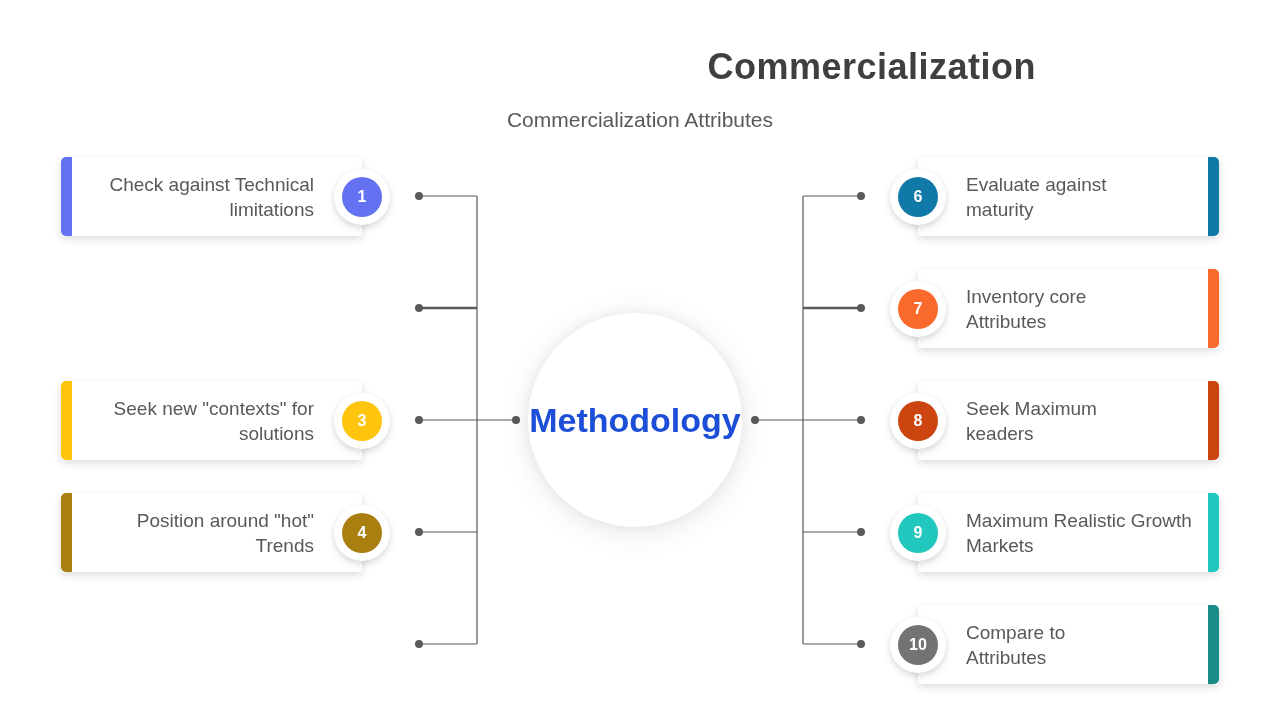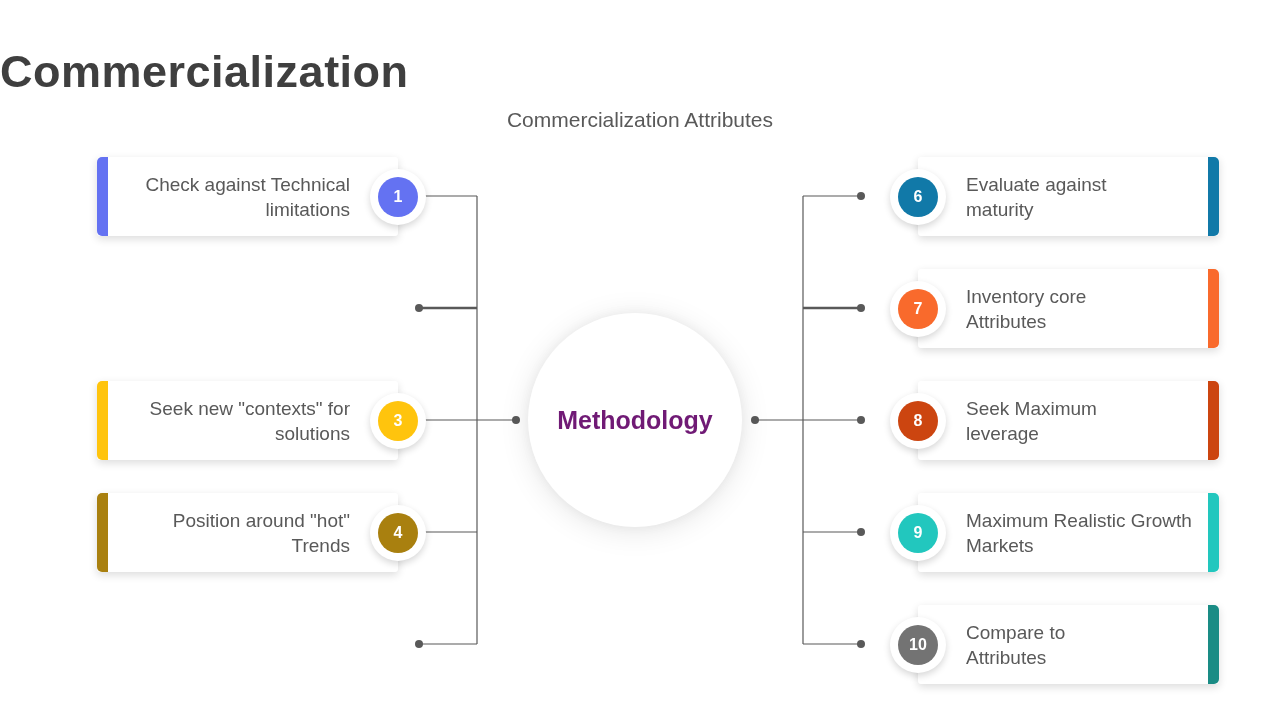--- a/index.html
+++ b/index.html
@@ -2,35 +2,35 @@
 <html><head>
 <meta charset="utf-8">
 <style>
   html,body{margin:0;padding:0;background:#ffffff;}
   .stage{
     position:relative;width:1280px;height:720px;overflow:hidden;
     background:#ffffff;font-family:"Liberation Sans",sans-serif;
   }
   
   .title{
-    position:absolute;top:46px;left:0;width:1036px;text-align:left;
-    font-size:45px;font-weight:700;color:#3f3f3f;letter-spacing:0.5px;
+    position:absolute;top:46px;left:0;width:1036px;text-align:right;
+    font-size:36px;font-weight:700;color:#3f3f3f;letter-spacing:0.5px;
   }
   .subtitle{
     position:absolute;top:108px;left:0;width:1280px;text-align:center;
     font-size:21px;font-weight:400;color:#595959;
   }
   
   .connectors{position:absolute;top:0;left:0;width:1280px;height:720px;}
   
   .card{
     position:absolute;width:301px;height:79px;background:#ffffff;
     border-radius:3px;box-shadow:0 3px 9px rgba(0,0,0,0.14);
   }
-  .card.left{left:61px;margin-left:36px;}
+  .card.left{left:61px;}
   .card.right{left:918px;}
   .bar{position:absolute;top:0;width:11px;height:79px;}
   .bar.l{left:0;border-radius:5px 0 0 5px;}
   .bar.r{right:0;border-radius:0 5px 5px 0;}
   .card-text{
     position:absolute;top:0;height:79px;display:flex;align-items:center;
     font-size:19px;line-height:25px;color:#595959;white-space:pre-line;
   }
   .card.left .card-text{left:24px;right:48px;justify-content:flex-end;text-align:right;}
   .card.right .card-text{left:48px;right:24px;justify-content:flex-start;text-align:left;}
@@ -48,21 +48,21 @@
     display:flex;align-items:center;justify-content:center;
     color:#ffffff;font-size:16px;font-weight:700;
   }
   
   .center-circle{
     position:absolute;left:528px;top:313px;width:214px;height:214px;
     background:#ffffff;border-radius:50%;
     box-shadow:0 0 12px rgba(0,0,0,0.05),0 4px 30px rgba(0,0,0,0.10);
     display:flex;align-items:center;justify-content:center;
   }
-  .center-label{font-size:25px;font-weight:700;color:#701a75;}
+  .center-label{font-size:34px;font-weight:700;color:#1d4ed8;}
 </style>
 </head>
 <body>
 
 <div class="stage">
 
   <svg class="connectors" viewBox="0 0 1280 720" xmlns="http://www.w3.org/2000/svg">
     <g stroke="#595959" stroke-width="1.2" fill="#595959">
 
       <line x1="477" y1="196" x2="477" y2="644"></line>
@@ -139,21 +139,21 @@
     <div class="bar r" style="background-color: rgb(249, 106, 44);"></div>
     <div class="card-text">Inventory core
 Attributes</div>
     <div class="badge on-left">
       <span class="badge-inner" style="background-color: rgb(249, 106, 44);">7</span>
     </div>
   </div>
   <div class="card right" style="top:381px">
     <div class="bar r" style="background-color: rgb(204, 69, 16);"></div>
     <div class="card-text">Seek Maximum
-leverage</div>
+keaders</div>
     <div class="badge on-left">
       <span class="badge-inner" style="background-color: rgb(204, 69, 16);">8</span>
     </div>
   </div>
   <div class="card right" style="top:493px">
     <div class="bar r" style="background-color: rgb(34, 199, 190);"></div>
     <div class="card-text">Maximum Realistic Growth
 Markets</div>
     <div class="badge on-left">
       <span class="badge-inner" style="background-color: rgb(34, 199, 190);">9</span>

